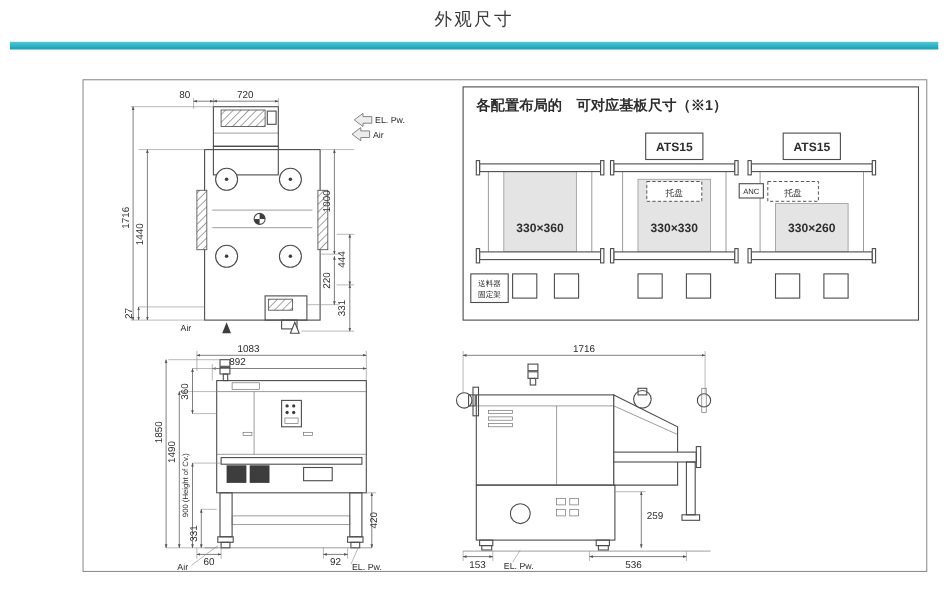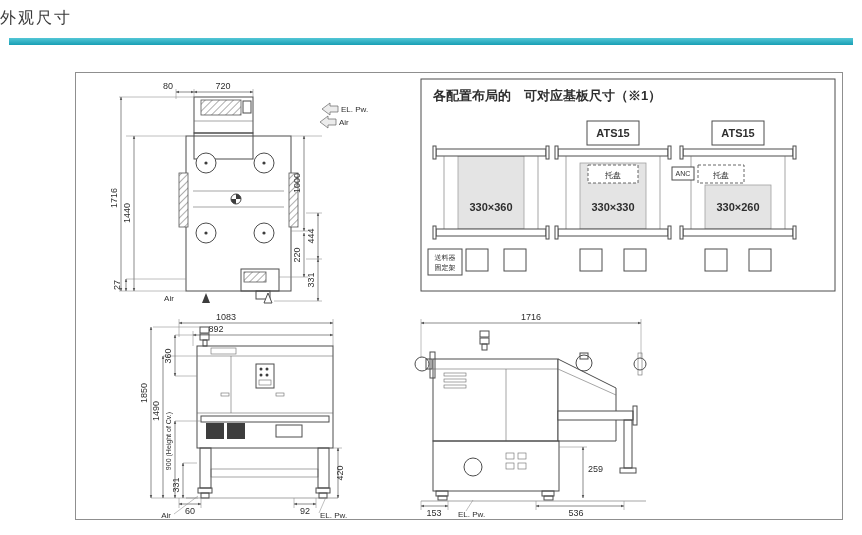--- a/index.html
+++ b/index.html
@@ -1,17 +1,17 @@
 <!DOCTYPE html>
 <html><head>
 <meta charset="utf-8">
 <style>
   html,body{margin:0;padding:0;background:#fff;}
   body{width:862px;height:535px;position:relative;font-family:"Liberation Sans",sans-serif;}
-  .page-title{position:absolute;top:8px;left:0;right:0;text-align:left;font-size:16px;color:#3a3a3a;letter-spacing:2px;}
+  .page-title{position:absolute;top:8px;left:0;right:0;text-align:center;font-size:16px;color:#3a3a3a;letter-spacing:2px;}
   .accent-bar{position:absolute;top:38px;left:9px;width:844px;height:7px;
     background:linear-gradient(180deg,#53c6d6 0%,#189fb4 100%);}
   .frame{position:absolute;left:75px;top:72px;width:768px;height:448px;border:1px solid #8f8f8f;background:#fff;box-sizing:border-box;}
   svg{display:block;}
   .s{fill:none;stroke:#4c4c4c;stroke-width:1}
   .sw{fill:#fff;stroke:#4c4c4c;stroke-width:1}
   .thin{fill:none;stroke:#6a6a6a;stroke-width:.6}
   .gray{fill:#e4e4e4;stroke:#a0a0a0;stroke-width:.8}
   .dk{fill:#3d3d3d;stroke:none}
   .hatch{fill:url(#h);stroke:#555;stroke-width:.8}

